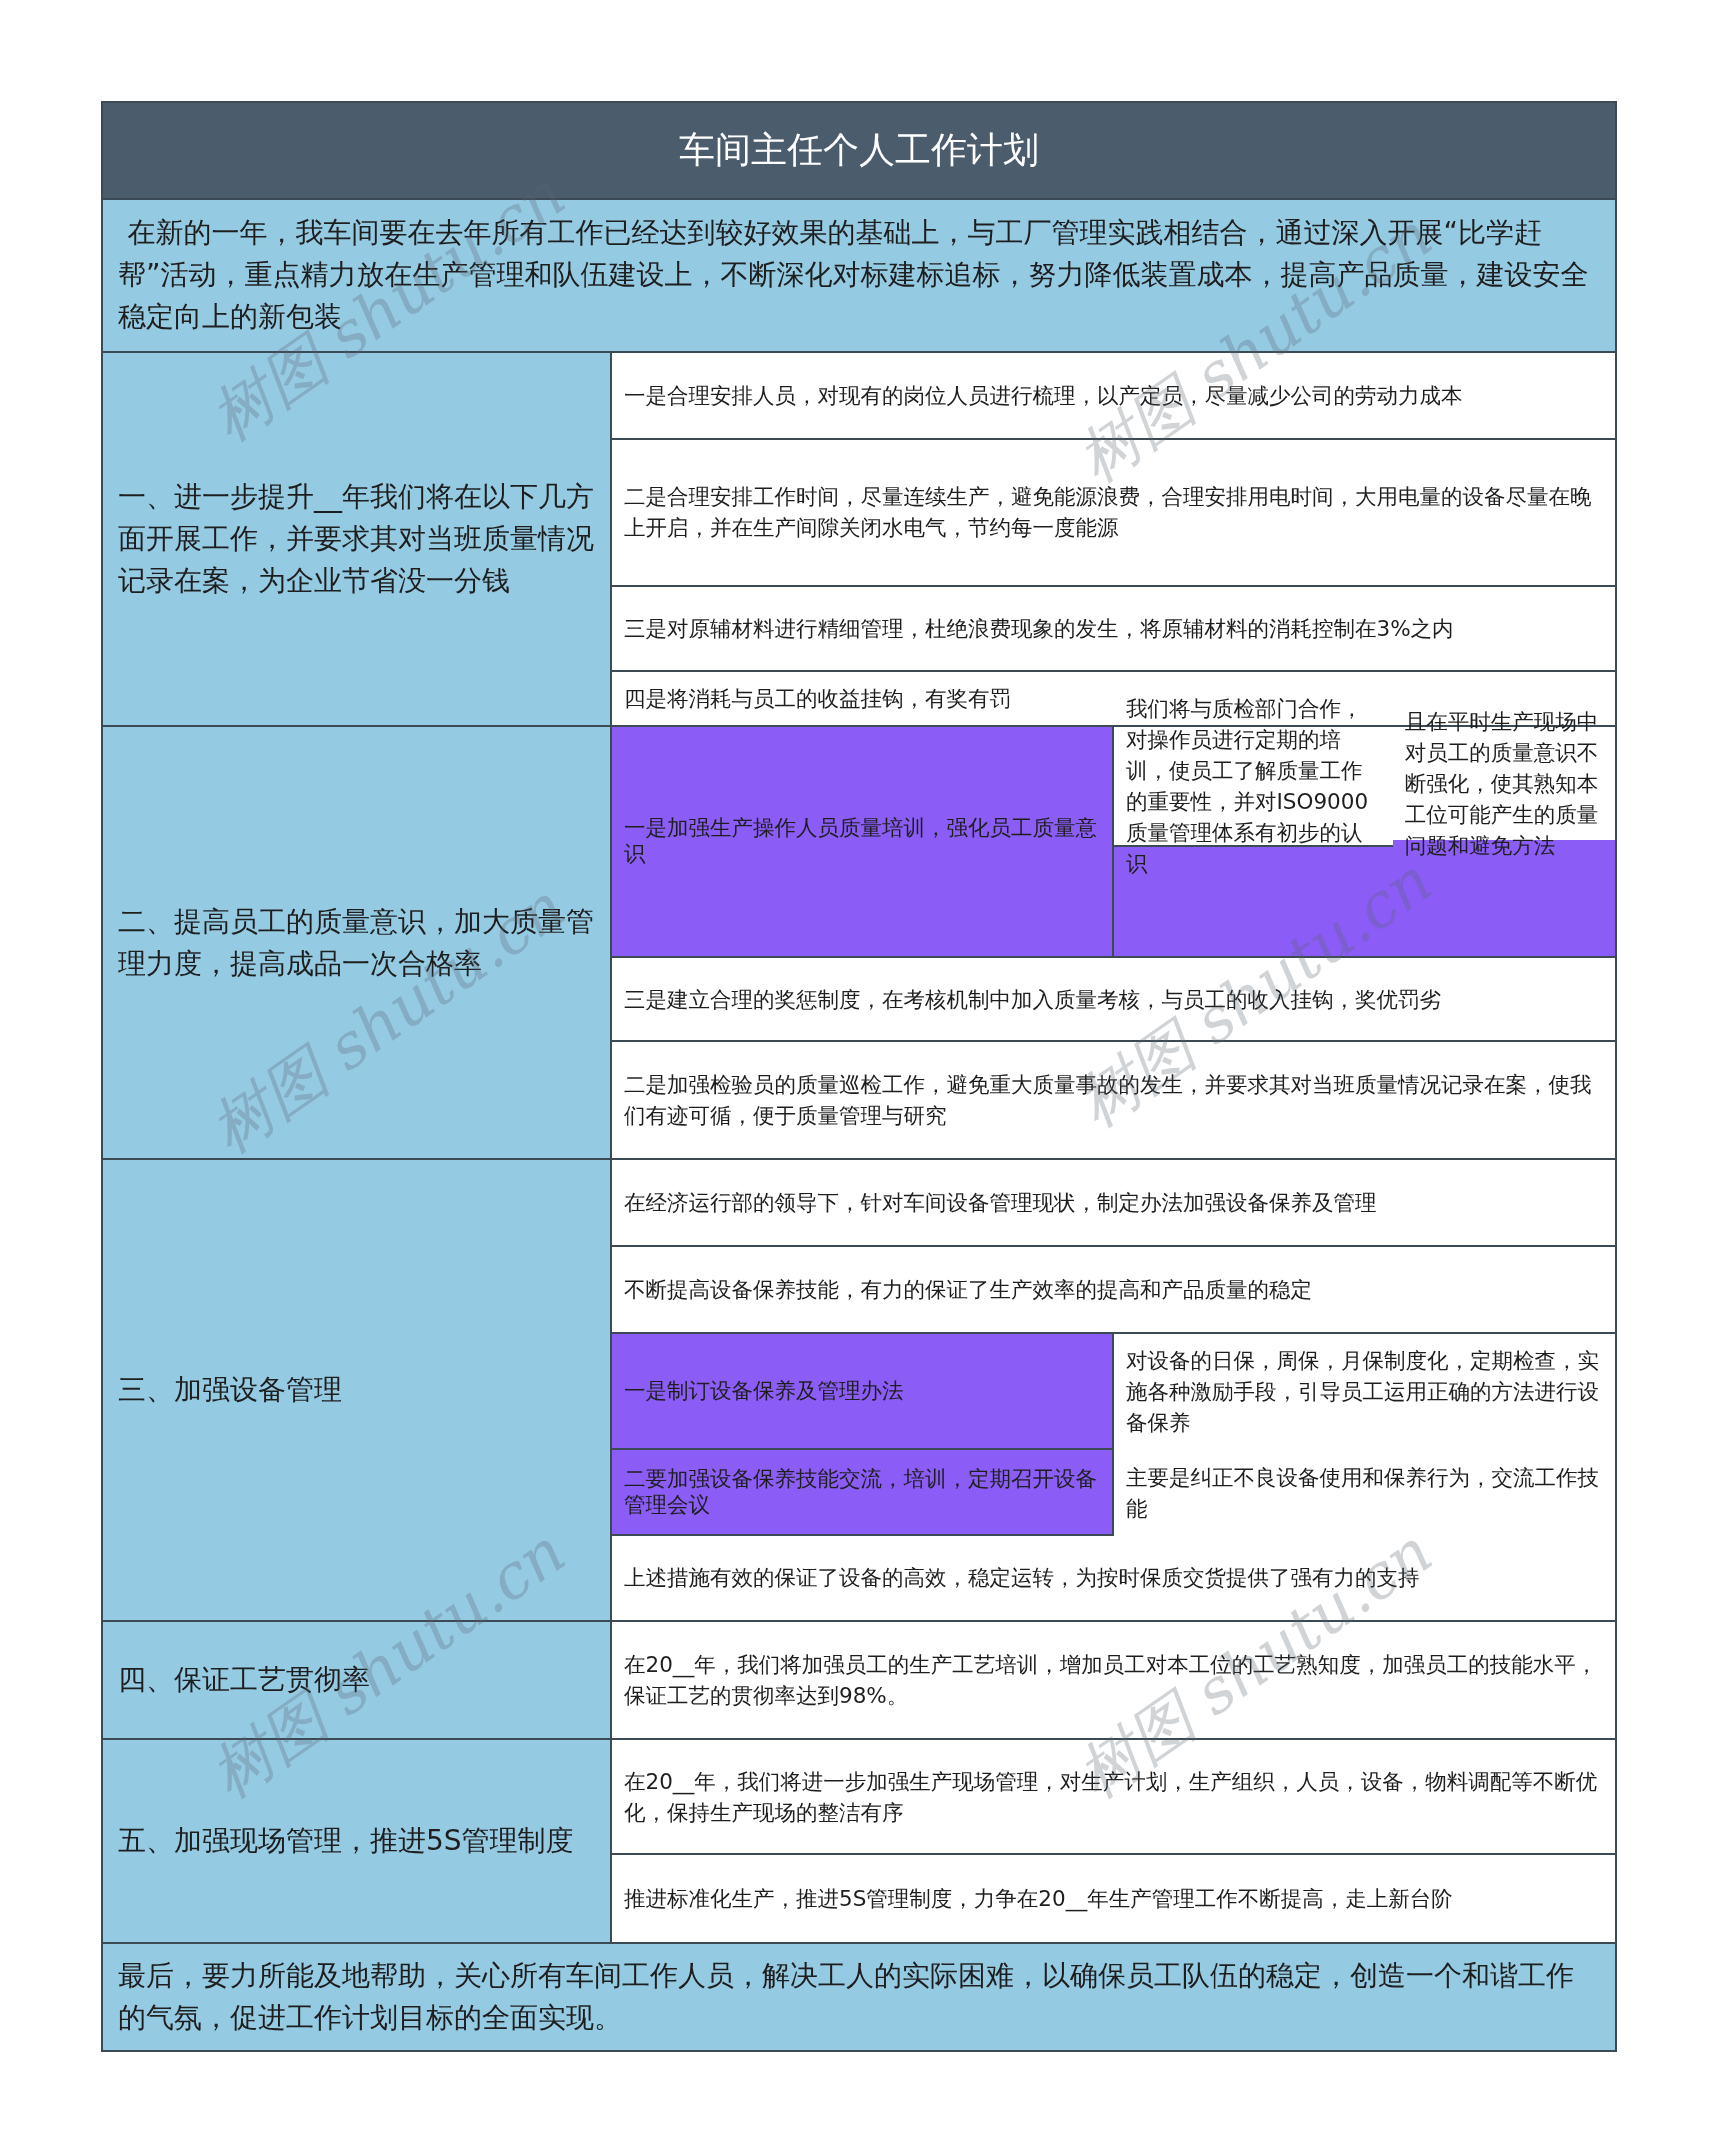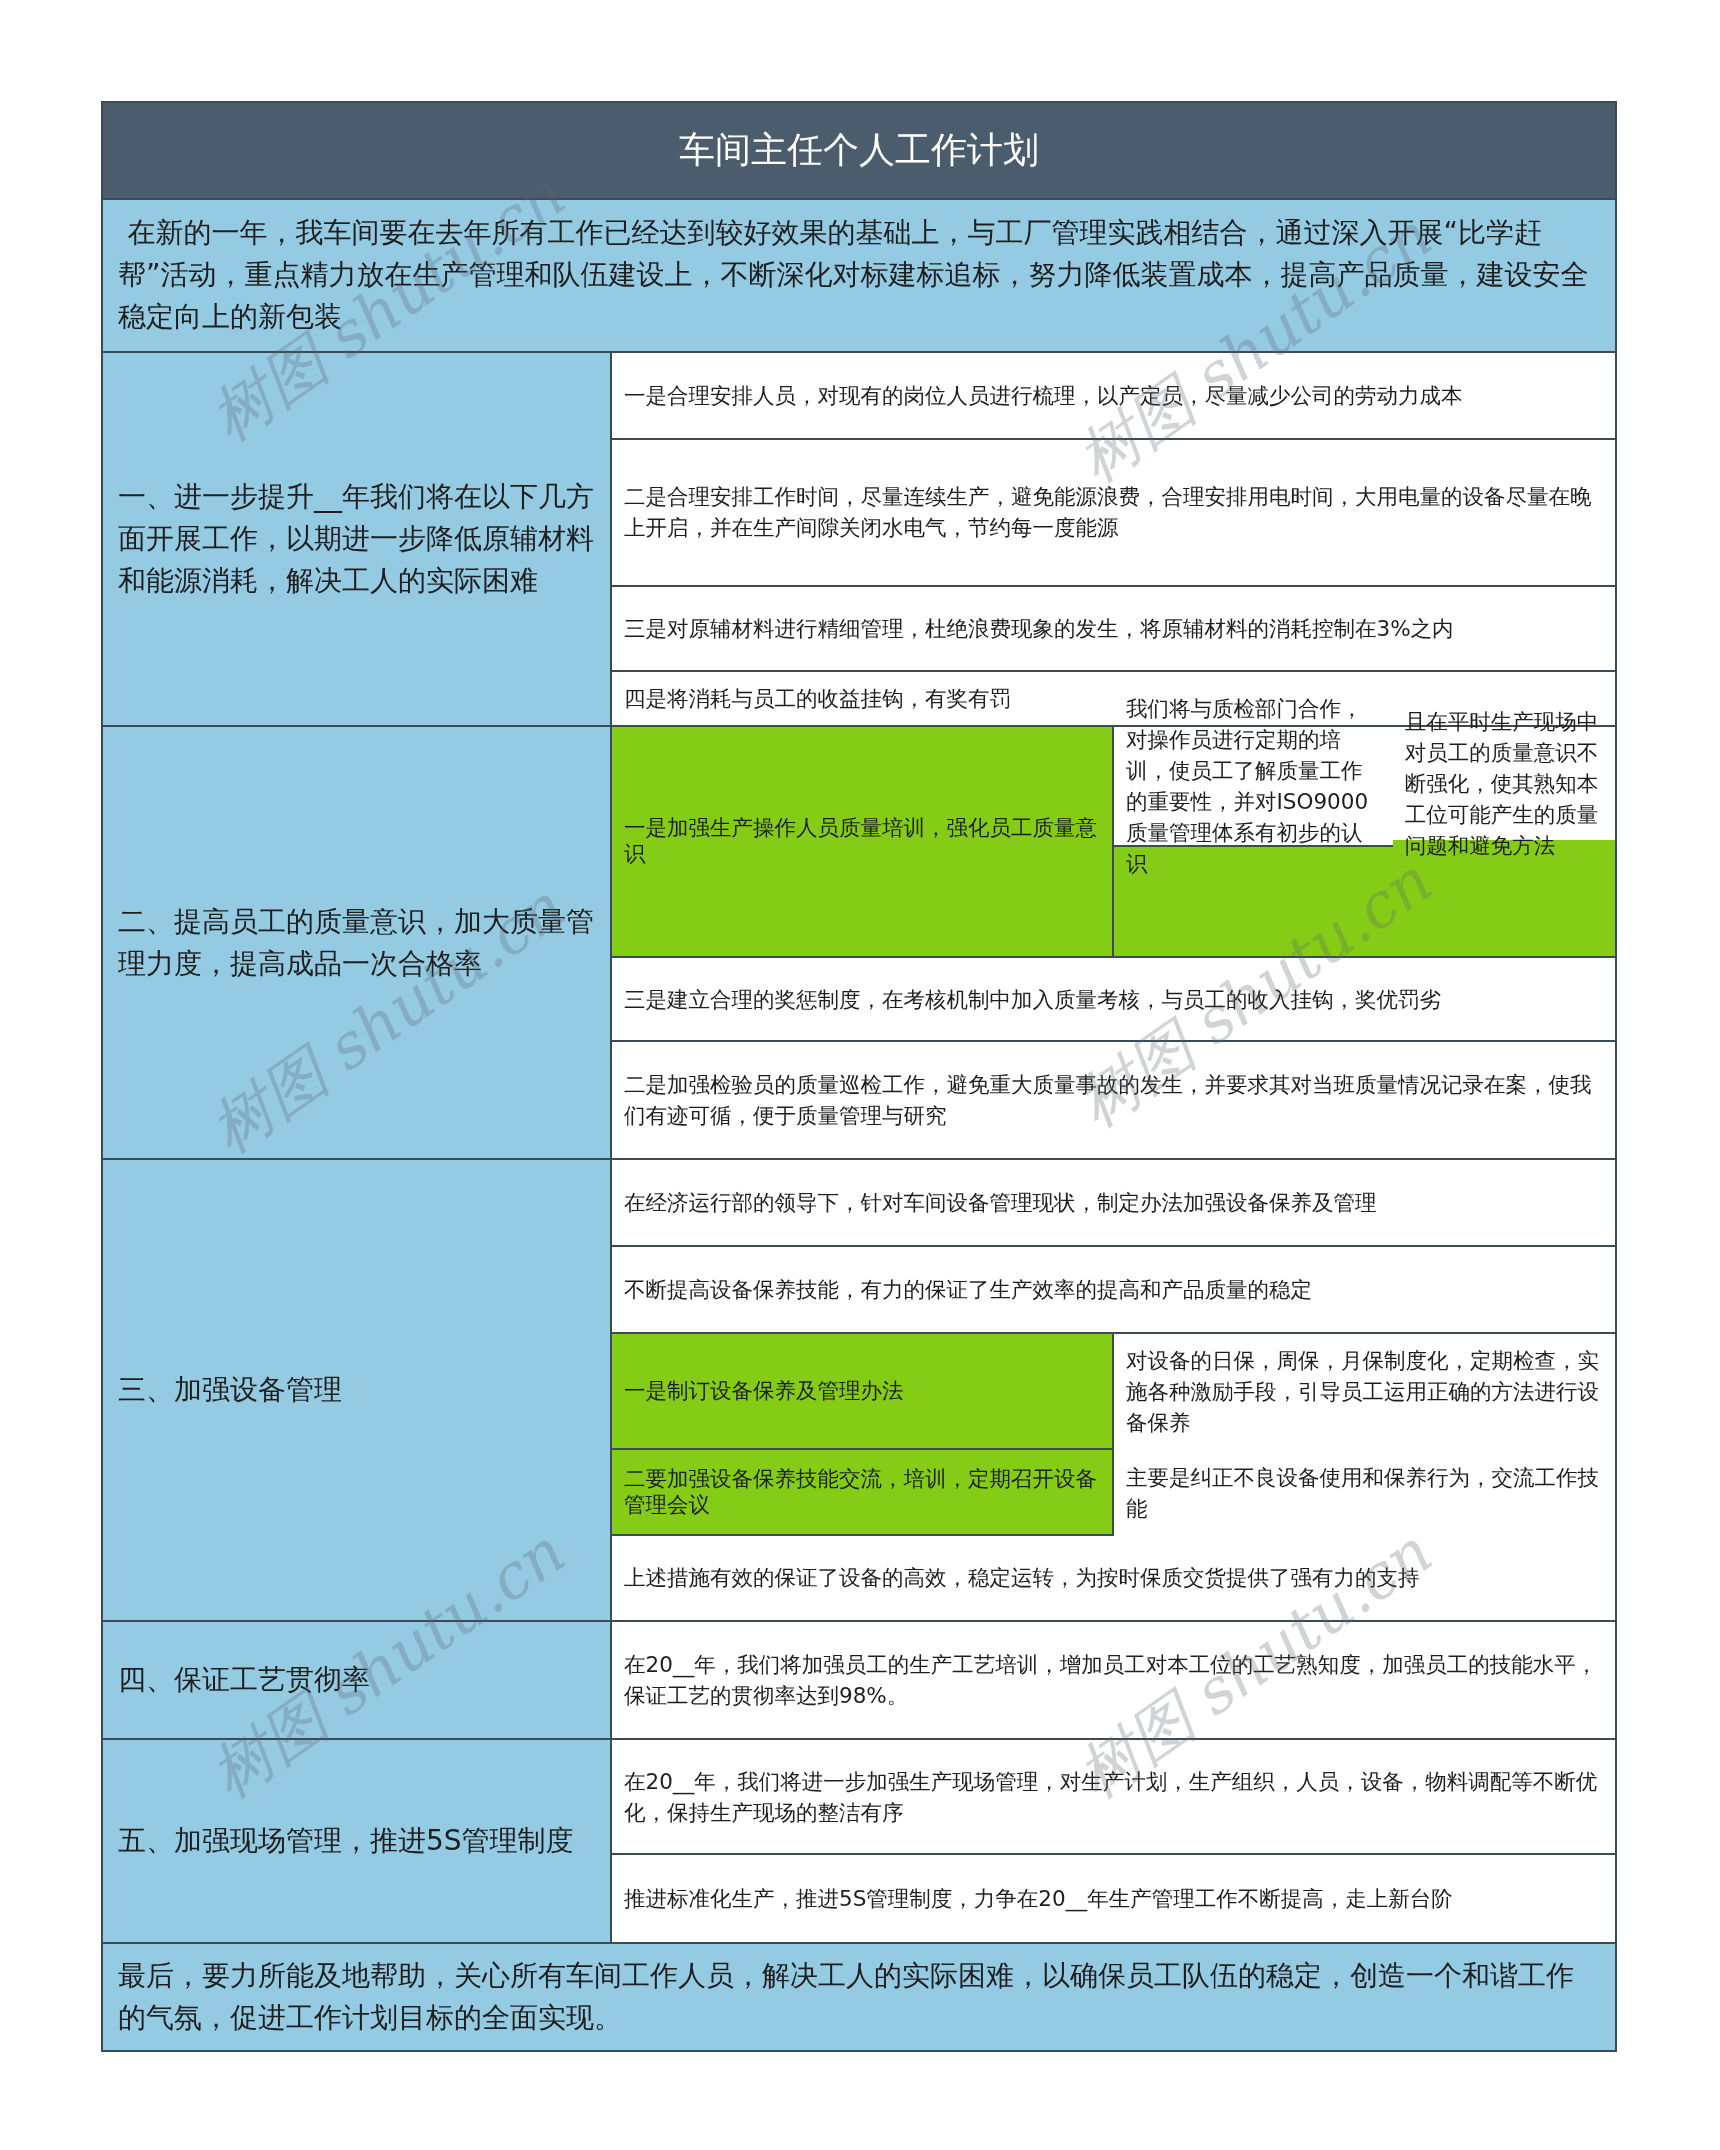--- a/index.html
+++ b/index.html
@@ -1,18 +1,18 @@
 <!DOCTYPE html>
 <html style="font-size:10.8px"><head>
 <meta charset="utf-8">
 <style>
   html, body { margin: 0; padding: 0; background: #ffffff; }
   body { width: 1720px; height: 2151px; position: relative; overflow: hidden;
          font-family: "DejaVu Sans", "Liberation Sans", sans-serif; color: #1e1e1e; }
-  .sheet { position: absolute; left: 101px; top: 101px; width: 1516px; border: 2px solid #3c4a56; box-sizing: border-box; background: #84cc16; }
+  .sheet { position: absolute; left: 101px; top: 101px; width: 1516px; border: 2px solid #3c4a56; box-sizing: border-box; background: #8b5cf6; }
   .title { height: 97px; background: #4b5d6c; color: #ffffff; font-size: 36px; display: flex; align-items: center; justify-content: center; border-bottom: 2px solid #3c4a56; box-sizing: border-box; }
   .intro, .footer { background: #95cae3; font-size: 28px; line-height: 42px; padding: 12px 15px; box-sizing: border-box; }
   .intro { height: 153px; border-bottom: 2.7px solid #3c4a56; text-indent: 9.4px; }
   .footer { height: 106px; display: flex; align-items: center; }
   .section { display: flex; border-bottom: 2.7px solid #3c4a56; box-sizing: border-box; }
   .sec-label { width: 509px; flex: none; background: #95cae3; border-right: 2.7px solid #3c4a56; box-sizing: border-box; display: flex; align-items: center; padding: 0 15px; font-size: 28px; line-height: 42px; }
   .sec-body { flex: 1; display: flex; flex-direction: column; }
   .row { display: flex; align-items: center; border-bottom: 2px solid #3c4a56; box-sizing: border-box; padding: 16px 12px; font-size: 21.5px; line-height: 31px; background: #fff; }
   .row:last-child { border-bottom: none; }
   .split { display: flex; border-bottom: 2px solid #3c4a56; box-sizing: border-box; }
@@ -23,21 +23,21 @@
   .wm { position: absolute; font-family: "DejaVu Serif", "Liberation Serif", serif; font-style: italic; font-size: 62px; color: rgba(90,100,110,0.28); transform: rotate(-35deg); transform-origin: left bottom; white-space: nowrap; pointer-events: none; }
 </style>
 </head>
 <body>
 
 <div class="sheet">
   <div class="title">车间主任个人工作计划</div>
   <div class="intro">在新的一年，我车间要在去年所有工作已经达到较好效果的基础上，与工厂管理实践相结合，通过深入开展“比学赶帮”活动，重点精力放在生产管理和队伍建设上，不断深化对标建标追标，努力降低装置成本，提高产品质量，建设安全稳定向上的新包装</div>
 
   <div class="section" style="height:374px;">
-    <div class="sec-label">一、进一步提升__年我们将在以下几方面开展工作，以期进一步降低原辅材料和能源消耗，解决工人的实际困难</div>
+    <div class="sec-label">一、进一步提升__年我们将在以下几方面开展工作，并要求其对当班质量情况记录在案，为企业节省没一分钱</div>
     <div class="sec-body">
       <div class="row" style="height:87px;">一是合理安排人员，对现有的岗位人员进行梳理，以产定员，尽量减少公司的劳动力成本</div>
       <div class="row" style="height:148px;">二是合理安排工作时间，尽量连续生产，避免能源浪费，合理安排用电时间，大用电量的设备尽量在晚上开启，并在生产间隙关闭水电气，节约每一度能源</div>
       <div class="row" style="height:85px;">三是对原辅材料进行精细管理，杜绝浪费现象的发生，将原辅材料的消耗控制在3%之内</div>
       <div class="row" style="height:53px;">四是将消耗与员工的收益挂钩，有奖有罚</div>
     </div>
   </div>
 
   <div class="section" style="height:433px;">
     <div class="sec-label">二、提高员工的质量意识，加大质量管理力度，提高成品一次合格率</div>

